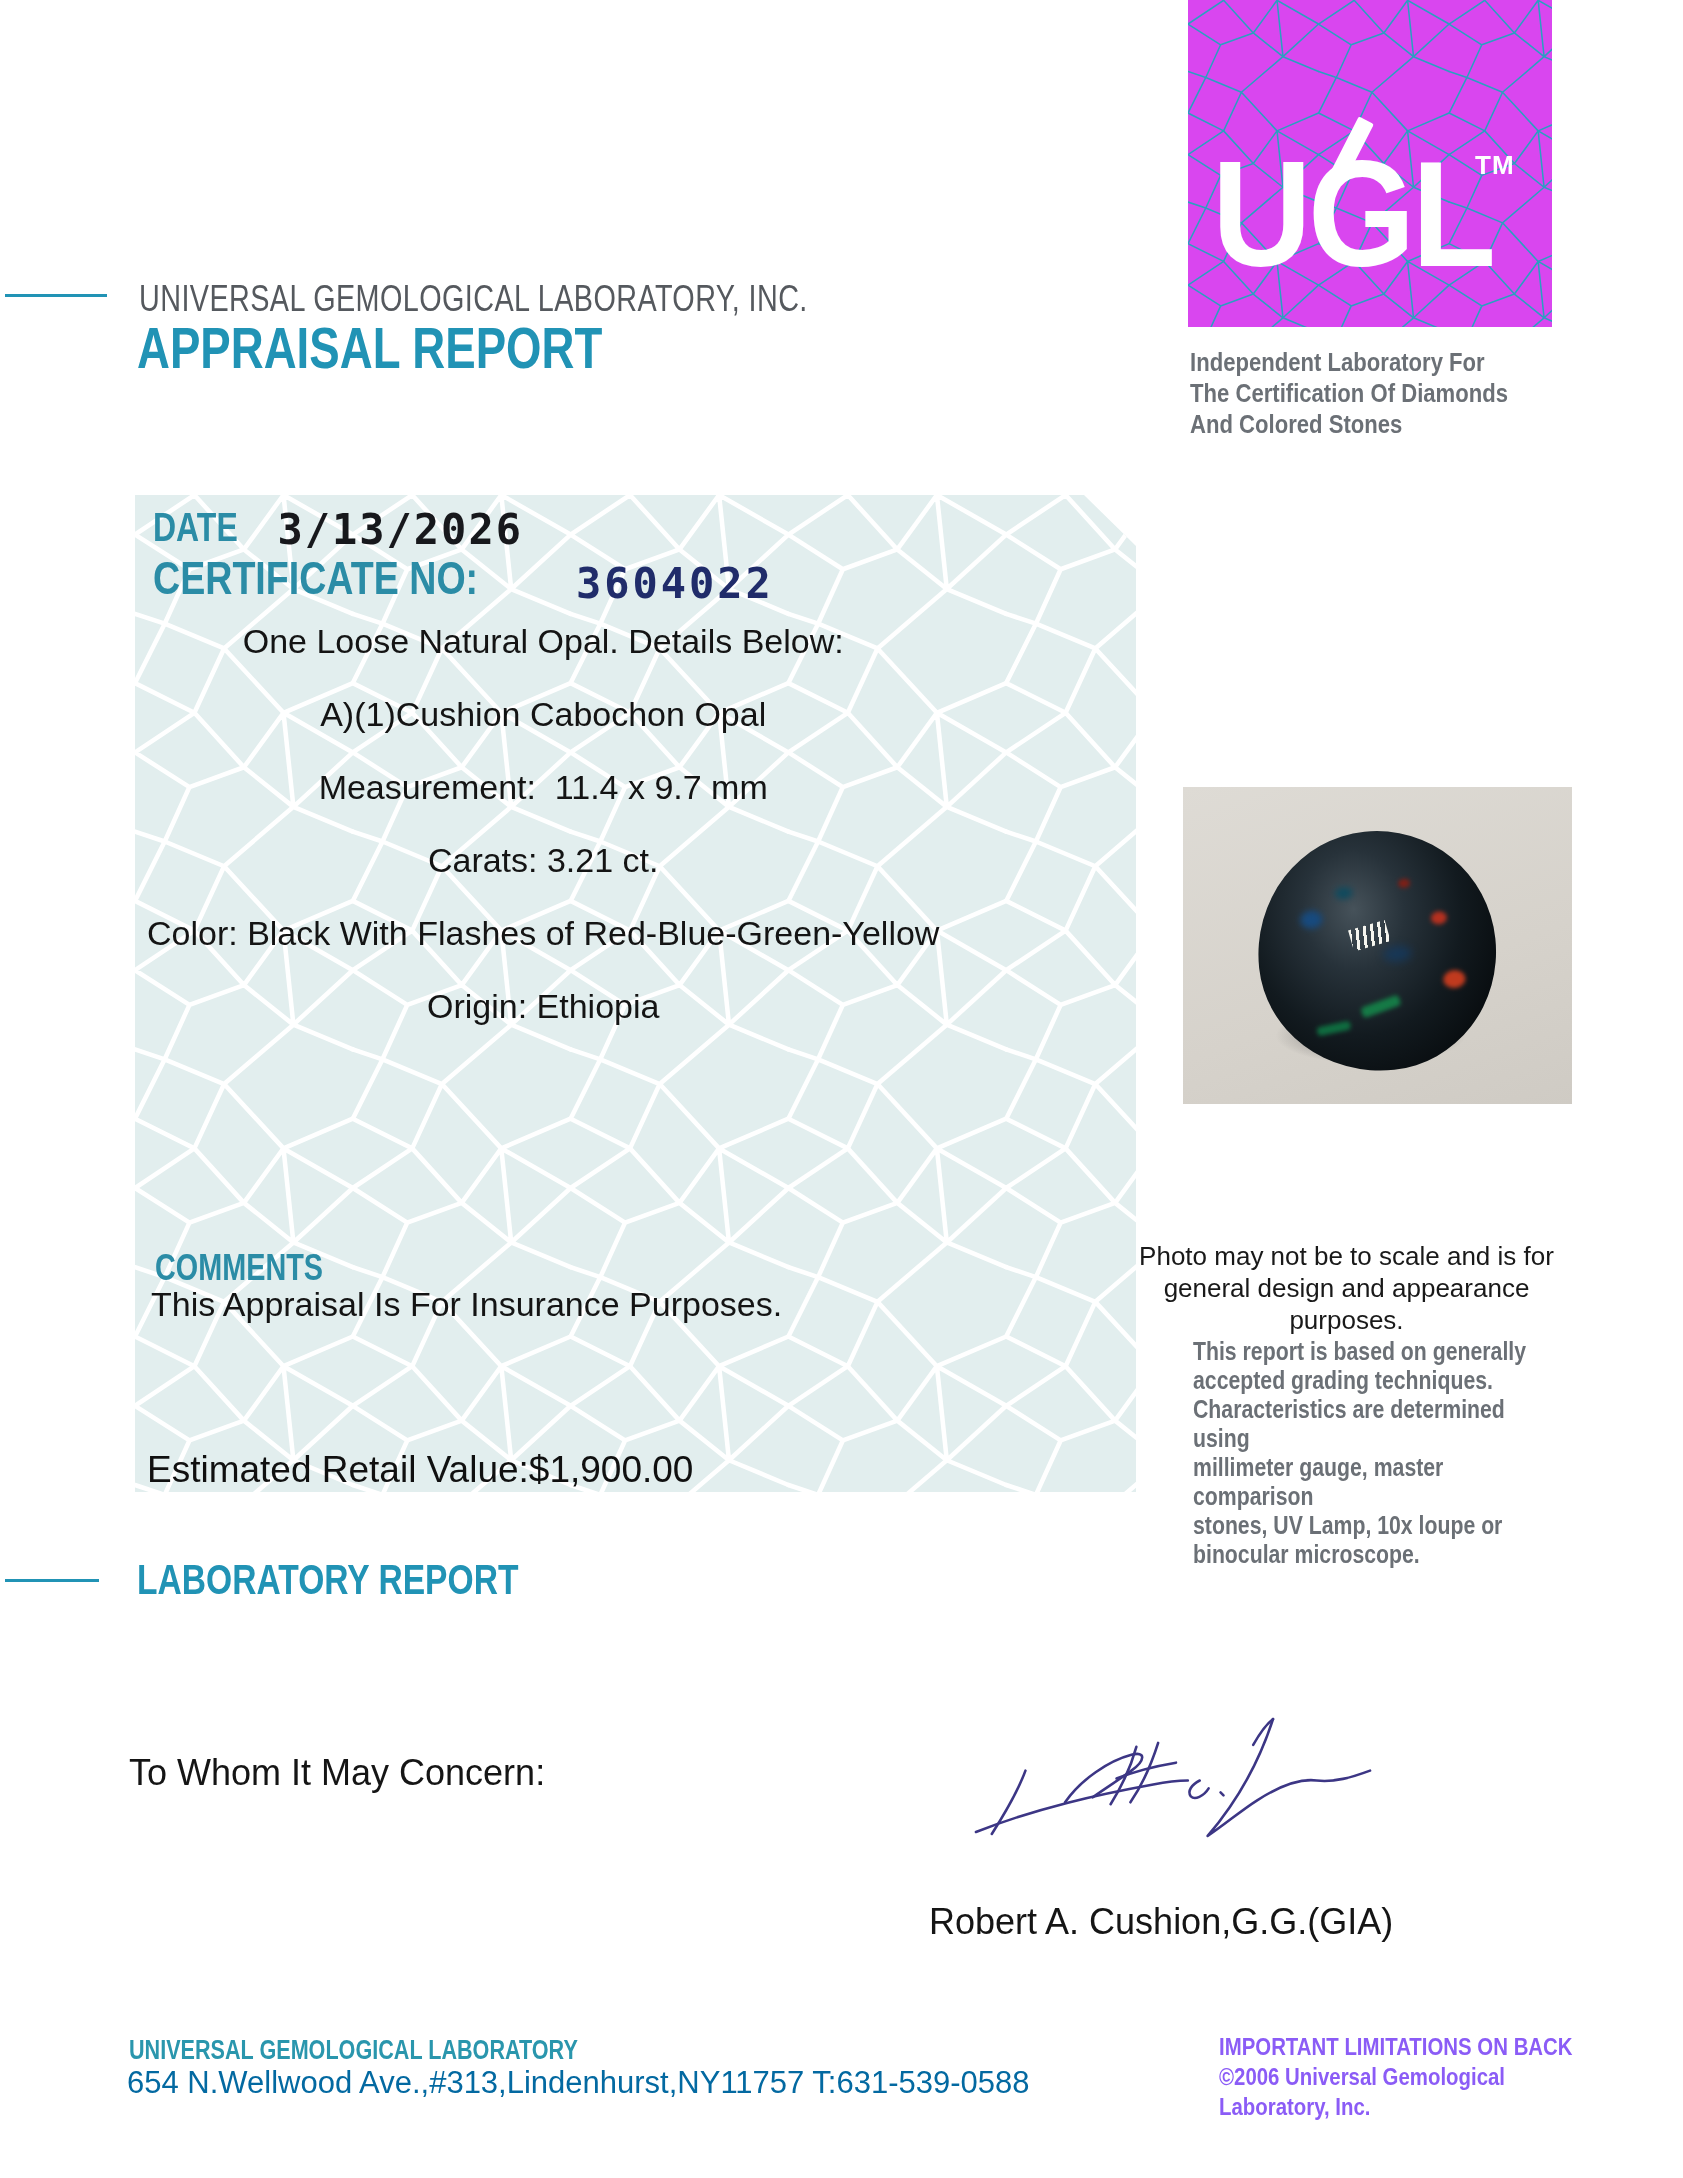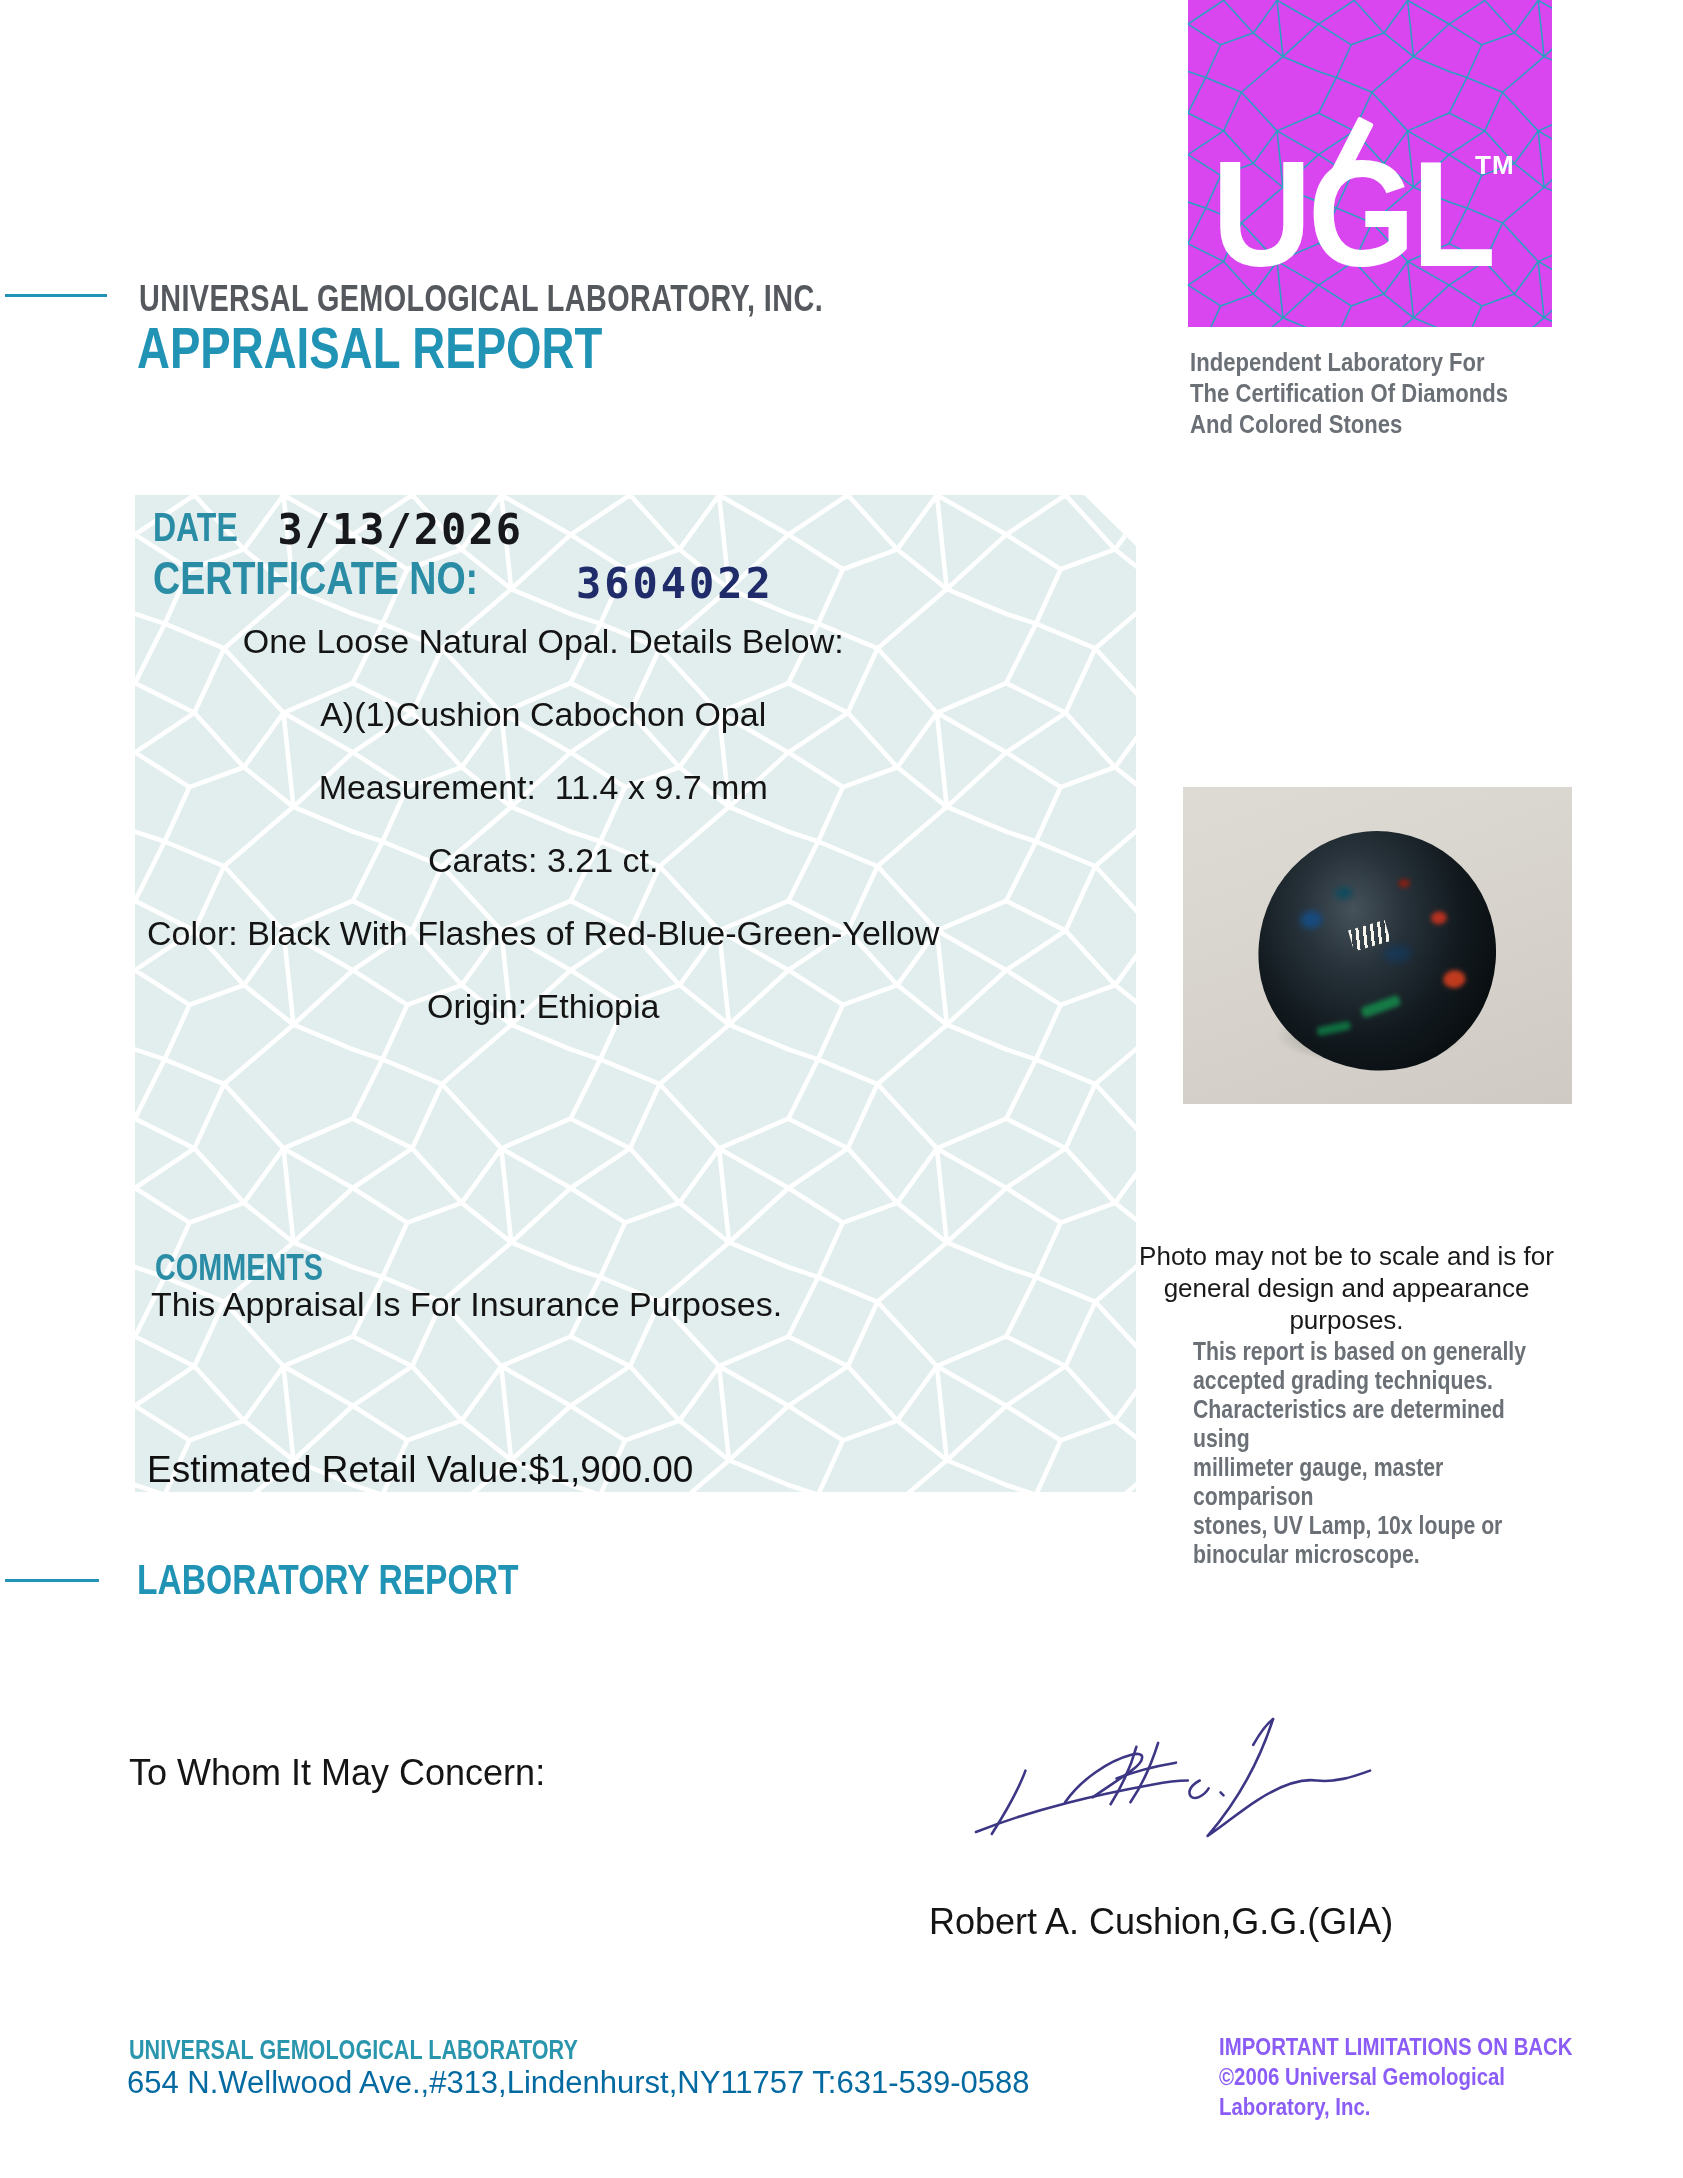--- a/index.html
+++ b/index.html
@@ -5,21 +5,21 @@
   html,body{margin:0;padding:0;background:#fff;}
   #page{position:relative;width:1683px;height:2178px;background:#ffffff;overflow:hidden;
         font-family:"Liberation Sans",sans-serif;color:#141414;}
   .abs{position:absolute;}
   .cond{display:inline-block;transform:scaleX(0.8);transform-origin:0 50%;white-space:nowrap;}
   .cond85{display:inline-block;transform:scaleX(0.85);transform-origin:0 0;}
   .pre{white-space:pre;margin-top:28px;}
   .teal-rule{background:#2193b5;height:3px;}
 
   
-  .hdr-company{left:139px;top:278px;font-size:36px;font-weight:700;color:#55595e;letter-spacing:0.5px;}
+  .hdr-company{left:139px;top:278px;font-size:36px;font-weight:400;color:#55595e;letter-spacing:0.5px;}
   .hdr-title{left:137px;top:315px;font-size:57px;font-weight:700;color:#2193b5;letter-spacing:0px;}
 
   
   .logo-wrap{left:1188px;top:0;width:364px;height:327px;background:#d946ef;overflow:hidden;}
   .logo-letters{position:absolute;left:24px;top:139px;font-size:150px;font-weight:700;color:#ffffff;
                 letter-spacing:-4px;line-height:1;transform:scaleX(0.92);transform-origin:0 0;}
   .logo-tm{position:absolute;left:287px;top:150px;font-size:26px;font-weight:700;color:#ffffff;letter-spacing:1px;}
   .logo-accent{position:absolute;left:156px;top:117px;width:17px;height:61px;background:#ffffff;
                transform:rotate(27deg);border-radius:2px;}
   .logo-tagline{left:1190px;top:347px;font-size:26px;line-height:31px;font-weight:700;color:#6b7076;}

